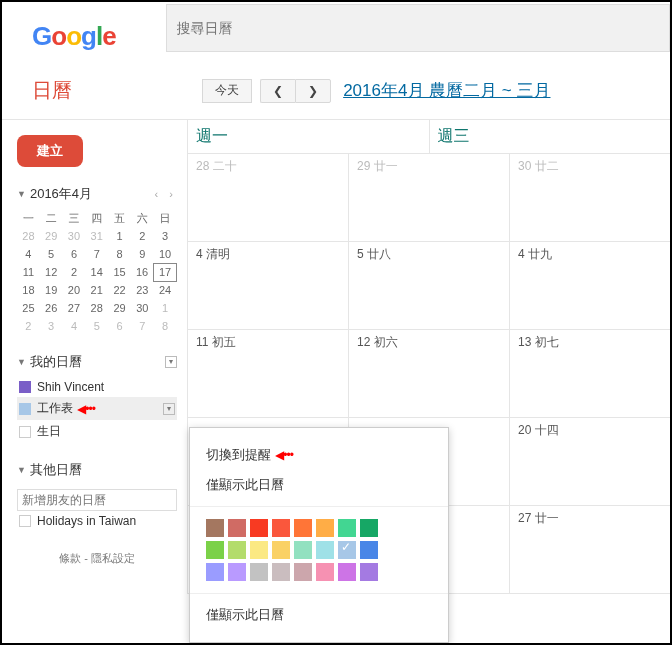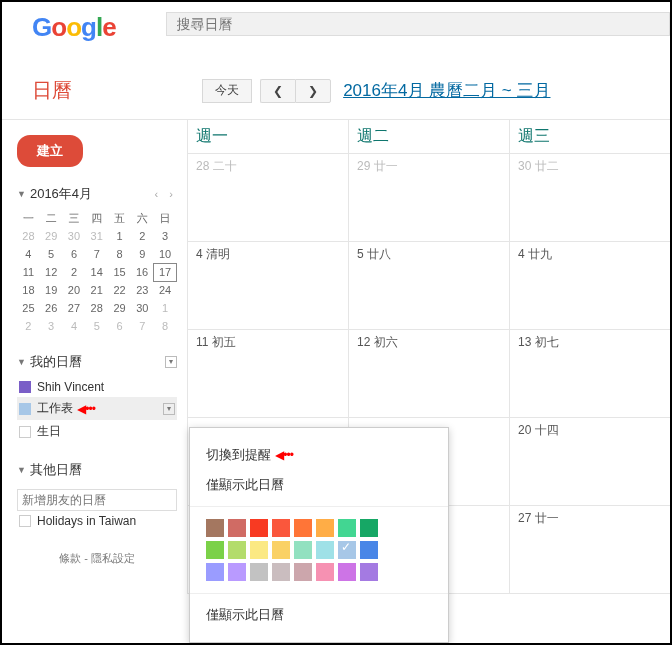--- a/index.html
+++ b/index.html
@@ -1,32 +1,32 @@
 <!DOCTYPE html>
 <html><head>
 <meta charset="utf-8">
 <style>
   * { box-sizing: border-box; margin: 0; padding: 0; }
   body { font-family: Arial, "Microsoft JhengHei", sans-serif; font-size: 13px; color: #333; width: 672px; height: 645px; overflow: hidden; border: 2px solid #000; background: #fff; position: relative; }
-  .header { display: flex; align-items: flex-start; padding: 10px 0 0 30px; height: 50px; }
+  .header { display: flex; align-items: flex-end; padding: 10px 0 0 30px; height: 50px; }
   .logo { font-size: 26px; font-weight: bold; letter-spacing: -1px; }
   .logo .g1 { color: #4285F4; } .logo .o1 { color: #EA4335; } .logo .o2 { color: #FBBC05; }
   .logo .g2 { color: #4285F4; } .logo .l  { color: #34A853; } .logo .e  { color: #EA4335; }
   .search { flex: 1; margin-left: 50px; }
-  .search input { width: 100%; height: 24px; border: 1px solid #ddd; background: #f1f1f1; padding: 0 10px; font-size: 14px; color: #777; }
+  .search input { width: 100%; height: 48px; border: 1px solid #ddd; background: #f1f1f1; padding: 0 10px; font-size: 14px; color: #777; }
   .toolbar { display: flex; align-items: center; padding: 25px 0 15px 30px; border-bottom: 1px solid #e5e5e5; }
   .app-title { color: #DD4B39; font-size: 20px; margin-right: 130px; }
   .btn { border: 1px solid #d8d8d8; background: #f5f5f5; color: #444; height: 24px; padding: 0 12px; font-size: 12px; cursor: pointer; }
   .btn-group { display: inline-flex; margin-left: 8px; }
   .btn-group .btn:first-child { border-right: none; border-radius: 2px 0 0 2px; }
   .btn-group .btn:last-child { border-radius: 0 2px 2px 0; }
   .date-title { margin-left: 12px; font-size: 17px; color: #0369a1; text-decoration: underline; }
   .main { display: flex; }
   .sidebar { width: 185px; padding: 15px 10px 0 15px; flex-shrink: 0; }
-  .create-btn { background: #DD4B39; color: #fff; border: none; padding: 7px 20px; font-size: 13px; font-weight: bold; cursor: pointer; border-radius: 13px; }
+  .create-btn { background: #DD4B39; color: #fff; border: none; padding: 7px 20px; font-size: 13px; font-weight: bold; cursor: pointer; border-radius: 8px; }
   .mini-head { display: flex; align-items: center; margin: 18px 0 6px; color: #333; font-size: 13px; }
   .mini-head .tri { color: #777; margin-right: 4px; font-size: 9px; }
   .mini-head .nav { margin-left: auto; color: #aaa; font-size: 11px; letter-spacing: 4px; cursor: pointer; }
   .mini-cal { width: 100%; border-collapse: collapse; }
   .mini-cal th, .mini-cal td { width: 14.28%; height: 18px; text-align: center; font-size: 11px; color: #666; font-weight: normal; }
   .mini-cal td.other { color: #bbb; }
   .mini-cal td.today { border: 1px solid #888; }
   .section-head { display: flex; align-items: center; margin: 18px 0 6px; font-size: 13px; color: #333; }
   .section-head .tri { color: #777; margin-right: 4px; font-size: 9px; }
   .section-head .menu { margin-left: auto; width: 12px; height: 12px; border: 1px solid #bbb; font-size: 8px; text-align: center; line-height: 10px; color: #777; cursor: pointer; }
@@ -187,21 +187,20 @@
       </div>
 
     <div class="footer-links">
       <span>條款</span><span> - </span><span>隱私設定</span>
     </div>
   </div>
 
   <div class="grid">
     <div class="grid-head" id="grid-head">
         <div>週一</div>
-        <div>週二</div>
         <div>週三</div>
       </div>
     <div id="grid-body">
         <div class="grid-row">
           <div class="other">28 二十</div>
           <div class="other">29 廿一</div>
           <div class="other">30 廿二</div>
         </div>
         <div class="grid-row">
           <div>4 清明</div>

